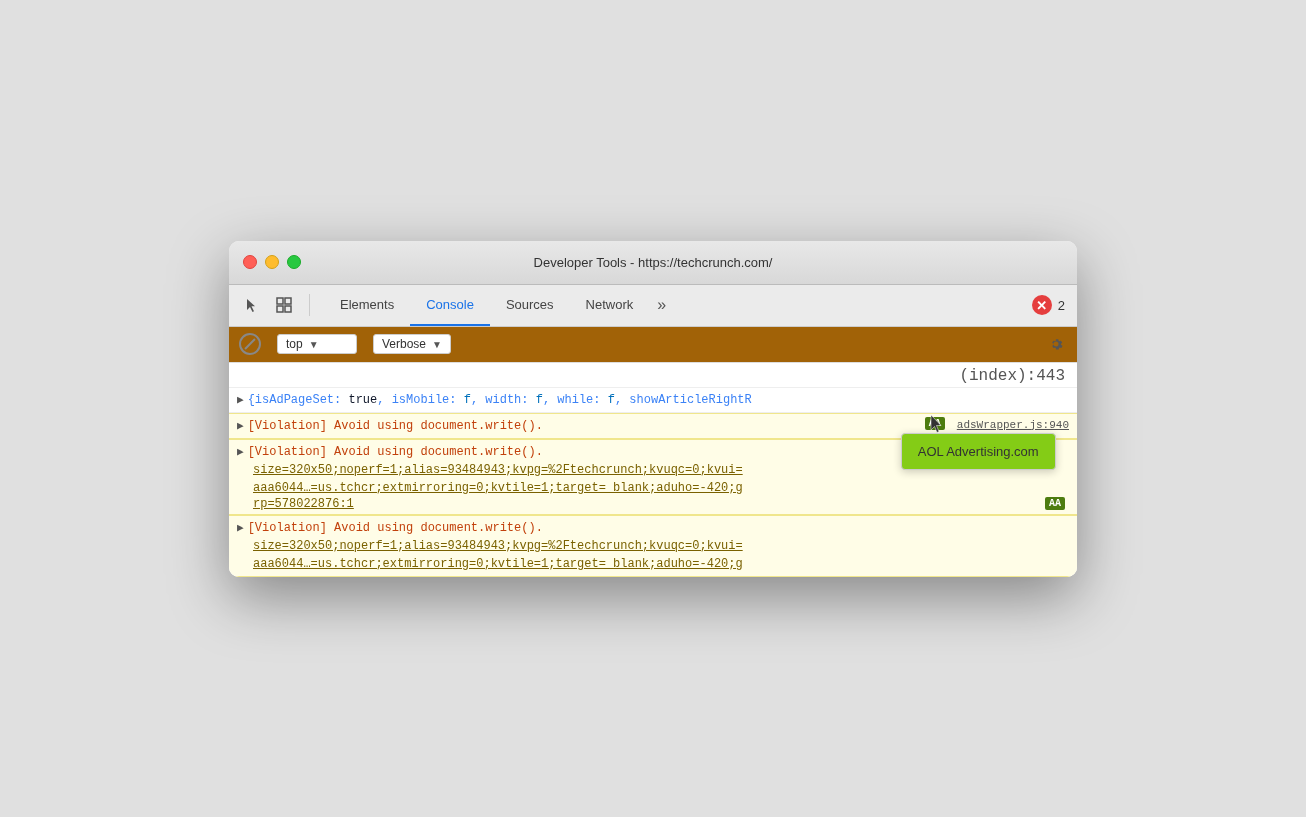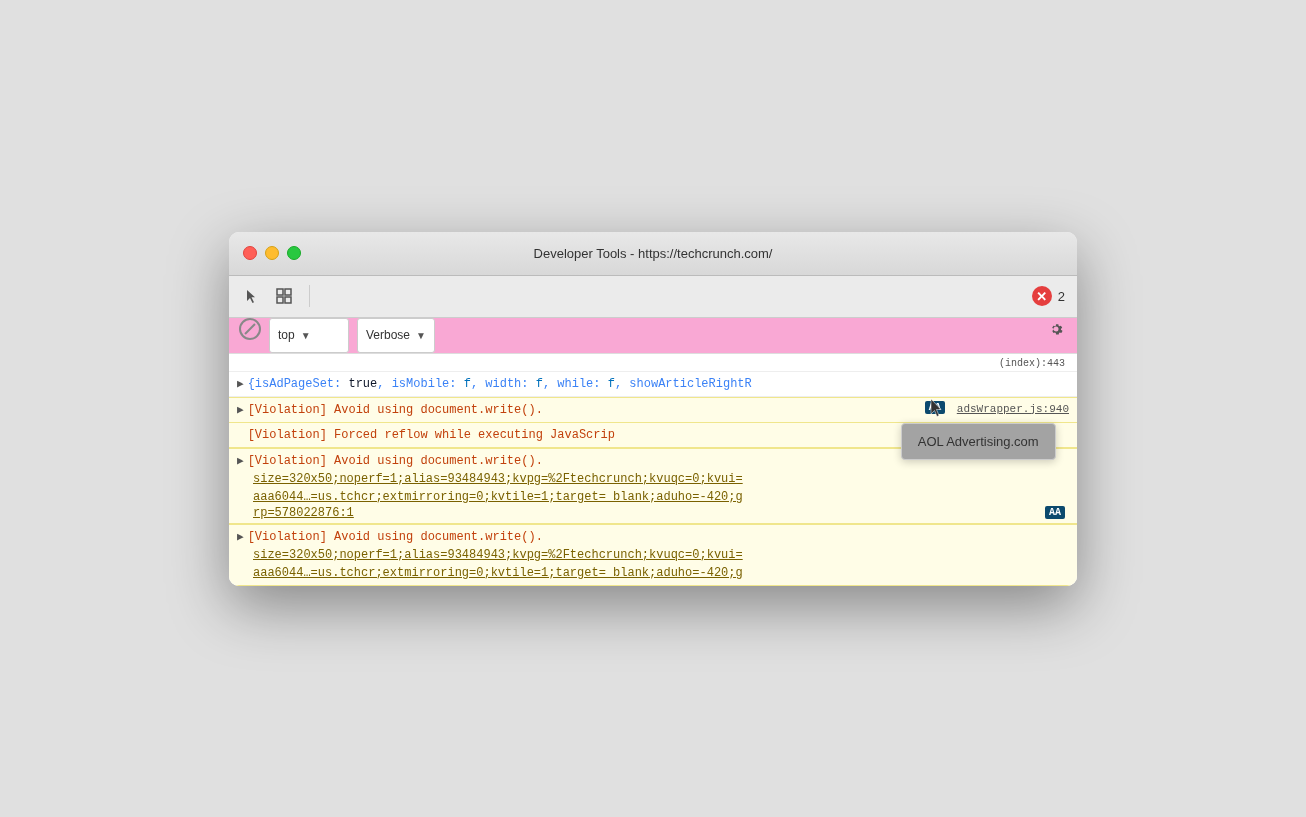--- a/index.html
+++ b/index.html
@@ -118,26 +118,27 @@
       color: white;
       font-size: 13px;
       font-weight: bold;
     }
     .error-count {
       font-size: 13px;
       color: #333;
     }
     
     .console-toolbar {
-      background: #f9a8d4;
+      background: #a16207;
       height: 36px;
       display: flex;
+      align-items: center;
       padding: 0 10px;
       border-bottom: 1px solid #ddd;
-      gap: 8px;
+      gap: 16px;
     }
     .block-icon {
       width: 22px;
       height: 22px;
       border: 2px solid #888;
       border-radius: 50%;
       display: flex;
       align-items: center;
       justify-content: center;
       color: #888;
@@ -205,21 +206,21 @@
       font-family: 'Menlo', 'Monaco', 'Courier New', monospace;
       font-size: 12px;
       overflow: hidden;
     }
     
     .index-line {
       display: flex;
       justify-content: flex-end;
       padding: 4px 12px 2px 28px;
       color: #666;
-      font-size: 10px;
+      font-size: 16px;
       border-bottom: 1px solid #eee;
     }
     .index-link {
       color: #555;
       text-decoration: none;
     }
     
     .log-row {
       display: flex;
       padding: 3px 8px 3px 8px;
@@ -261,47 +262,47 @@
       align-self: flex-start;
       padding-top: 2px;
     }
     .keyword-true { color: #0f172a; }
     .keyword-f { color: #0070bb; }
     .prop-name { color: #3b82f6; }
     .violation-text { color: #c2410c; }
     .url-link { color: #7a6100; text-decoration: underline; cursor: pointer; }
     
     .aa-badge {
-      background: #0c4a6e;
+      background: #4d7c0f;
       color: white;
       font-size: 10px;
       font-weight: bold;
       padding: 1px 4px;
       border-radius: 2px;
       display: inline-block;
       margin: 0 4px;
       vertical-align: middle;
       cursor: pointer;
     }
     
     .tooltip-container {
       position: relative;
       display: inline-block;
     }
     .tooltip-popup {
       position: absolute;
-      background: #a3a3a3;
+      background: #84cc16;
       border: 1px solid #ccc;
       border-radius: 4px;
       padding: 10px 16px;
       font-size: 13px;
       color: #333;
       white-space: nowrap;
       box-shadow: 0 2px 8px rgba(0,0,0,0.2);
-      top: 22px;
+      top: 16px;
       left: -20px;
       z-index: 100;
       font-family: -apple-system, BlinkMacSystemFont, sans-serif;
     }
     .divider {
       width: 1px;
       height: 22px;
       background: #ccc;
       margin: 0 4px;
     }
@@ -332,20 +333,37 @@
     </div>
     <div class="toolbar-icon">
       <svg width="18" height="18" viewBox="0 0 18 18" fill="none">
         <rect x="2" y="2" width="6" height="6" fill="none" stroke="#555" stroke-width="1.5"></rect>
         <rect x="10" y="2" width="6" height="6" fill="none" stroke="#555" stroke-width="1.5"></rect>
         <rect x="2" y="10" width="6" height="6" fill="none" stroke="#555" stroke-width="1.5"></rect>
         <rect x="10" y="10" width="6" height="6" fill="none" stroke="#555" stroke-width="1.5"></rect>
       </svg>
     </div>
     <div class="divider"></div>
+    <div class="tab-bar">
+      <div class="tab">
+        <span>Elements</span>
+      </div>
+      <div class="tab active">
+        <span>Console</span>
+      </div>
+      <div class="tab">
+        <span>Sources</span>
+      </div>
+      <div class="tab">
+        <span>Network</span>
+      </div>
+      <div class="tab-more">
+        <span>»</span>
+      </div>
+    </div>
     <div class="error-badge">
       <div class="error-icon">✕</div>
       <span class="error-count">2</span>
     </div>
   </div>
 
   <div class="console-toolbar">
     <div class="block-icon">
       <div class="block-line"></div>
     </div>
@@ -388,26 +406,20 @@
         <svg style="position:absolute;top:-4px;left:8px;z-index:101;" width="16" height="22" viewBox="0 0 16 22">
           <path d="M2 2 L2 17 L5.5 13.5 L8 19.5 L10 18.5 L7.5 12.5 L12 12.5 Z" fill="#333" stroke="white" stroke-width="0.5"></path>
         </svg>
         <div class="tooltip-popup">
           <span>AOL Advertising.com</span>
         </div>
       </div>
       <span class="log-source">adsWrapper.js:940</span>
     </div>
 
-    <div class="log-row warning-cont">
-      <span class="log-arrow" style="visibility:hidden">▶</span>
-      <span class="log-content">
-        <span class="violation-text">[Violation] Forced reflow while executing JavaScrip</span>
-      </span>
-    </div>
 
     <div class="log-row warning" style="flex-direction: column; padding-left: 24px;">
       <div style="display:flex; align-items:flex-start; width:100%;">
         <span class="log-arrow" style="margin-left:-16px; margin-right:4px;">▶</span>
         <span class="log-content">
           <span class="violation-text">[Violation] Avoid using document.write().</span>
         </span>
       </div>
       <div class="log-content">
         <span class="url-link">size=320x50;noperf=1;alias=93484943;kvpg=%2Ftechcrunch;kvuqc=0;kvui=</span>

